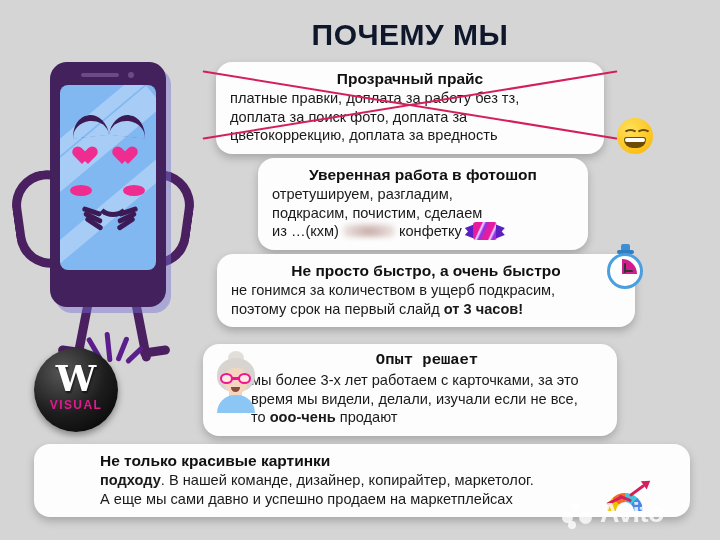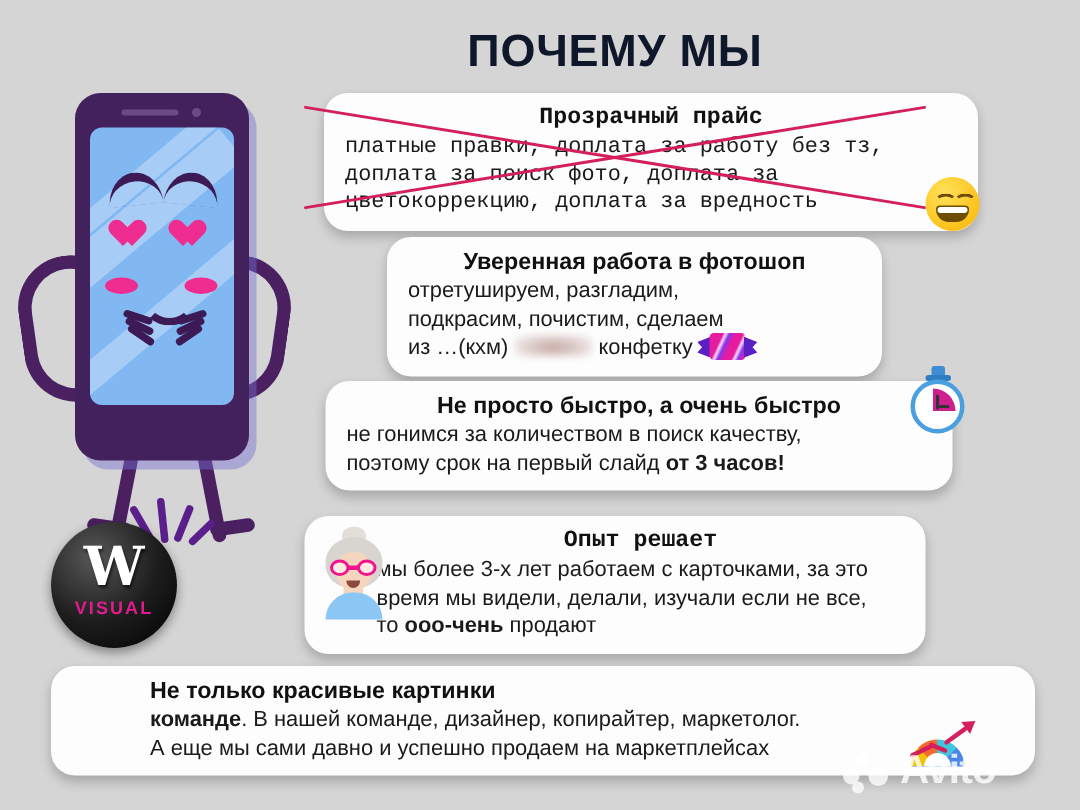--- a/index.html
+++ b/index.html
@@ -94,21 +94,21 @@
   }
   .card .hd{
     font-size:15.5px;font-weight:bold;color:#111;text-align:center;
     line-height:1.25;margin-bottom:1px;white-space:nowrap;
   }
   .card .bd{
     font-size:14.6px;color:#1a1a1a;line-height:1.27;white-space:nowrap;
   }
   .card .bd b{font-weight:bold;}
 
-  #card1{left:216px;top:62px;width:436px;font-family:Liberation Mono, monospace;}
+  #card1{left:216px;top:62px;width:388px;}
   #card2{left:258px;top:158px;width:330px;}
   #card3{left:217px;top:254px;width:418px;}
   #card4{left:203px;top:344px;width:414px;padding-left:48px;}
   #card5{left:34px;top:444px;width:656px;padding-left:66px;}
   #card4 .hd{text-align:center;font-family:Liberation Mono, monospace;}
   #card5 .hd{text-align:left;}
 
   
   .cross{position:absolute;left:216px;top:62px;width:388px;height:84px;pointer-events:none;}
   .cross i{position:absolute;display:block;height:2.2px;background:#d4205a;border-radius:2px;width:420px;left:-16px;}
@@ -247,21 +247,21 @@
     <div class="hd">Уверенная работа в фотошоп</div>
     <div class="bd">отретушируем, разгладим,</div>
     <div class="bd">подкрасим, почистим, сделаем</div>
     <div class="bd">
       <span>из …(кхм)</span><span class="blur"></span><span>конфетку</span><span class="candy"><span class="wl"></span><span class="cb"></span><span class="wr"></span></span>
     </div>
   </div>
 
   <div class="card" id="card3">
     <div class="hd">Не просто быстро, а очень быстро</div>
-    <div class="bd">не гонимся за количеством в поиск качеству,</div>
+    <div class="bd">не гонимся за количеством в ущерб подкрасим,</div>
     <div class="bd">
       <span>поэтому срок на первый слайд </span><b>от 3 часов!</b>
     </div>
   </div>
   <div class="watch">
     <div class="pin"></div>
       <div class="tp"></div>
     <div class="bdy"></div>
       <div class="sec"></div>
     <div class="h1"></div>
@@ -284,21 +284,21 @@
     <div class="bd">мы более 3-х лет работаем с карточками, за это</div>
     <div class="bd">время мы видели, делали, изучали если не все,</div>
     <div class="bd">
       <span>то </span><b>ооо-чень</b><span> продают</span>
     </div>
   </div>
 
   <div class="card" id="card5">
     <div class="hd">Не только красивые картинки</div>
     <div class="bd">
-      <b>команде</b><span>. В нашей команде, дизайнер, копирайтер, маркетолог.</span>
+      <b>подходу</b><span>. В нашей команде, дизайнер, копирайтер, маркетолог.</span>
     </div>
     <div class="bd">А еще мы сами давно и успешно продаем на маркетплейсах</div>
   </div>
   <div class="chart">
     <div class="arc"></div>
     <div class="ln l1"></div>
       <div class="ln l2"></div>
       <div class="ln l3"></div>
     <div class="ah"></div>
   </div>

